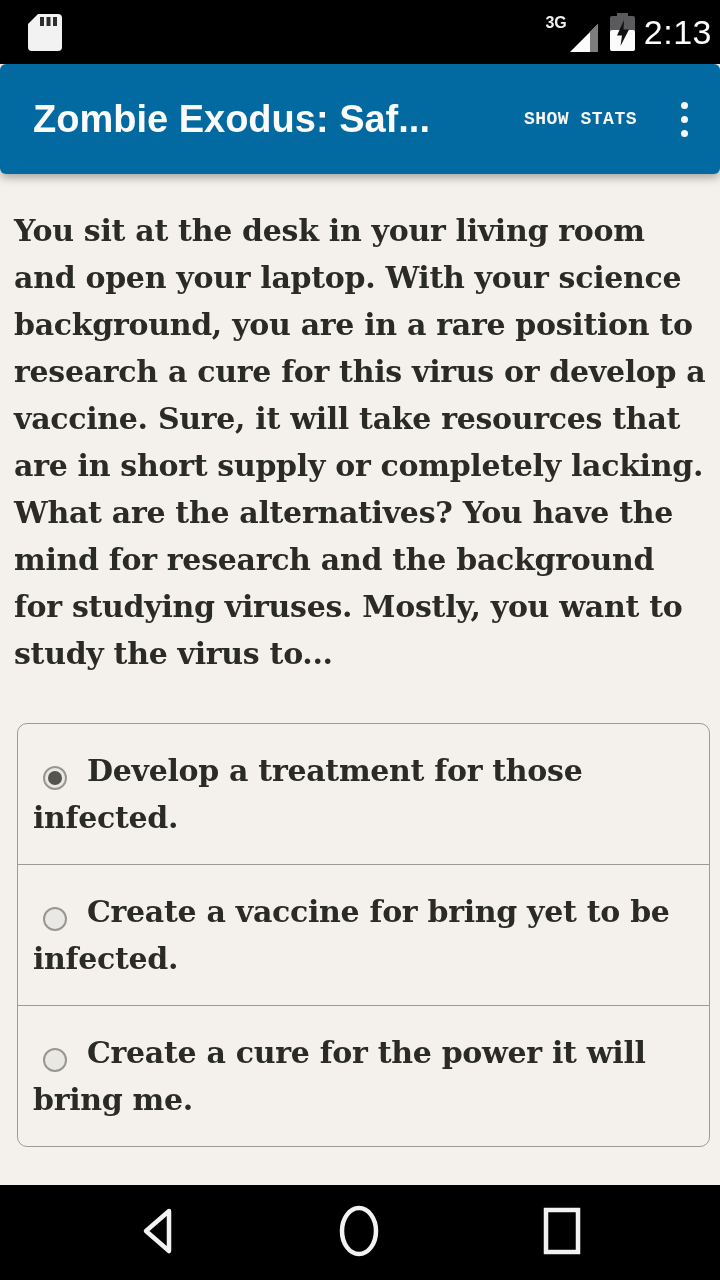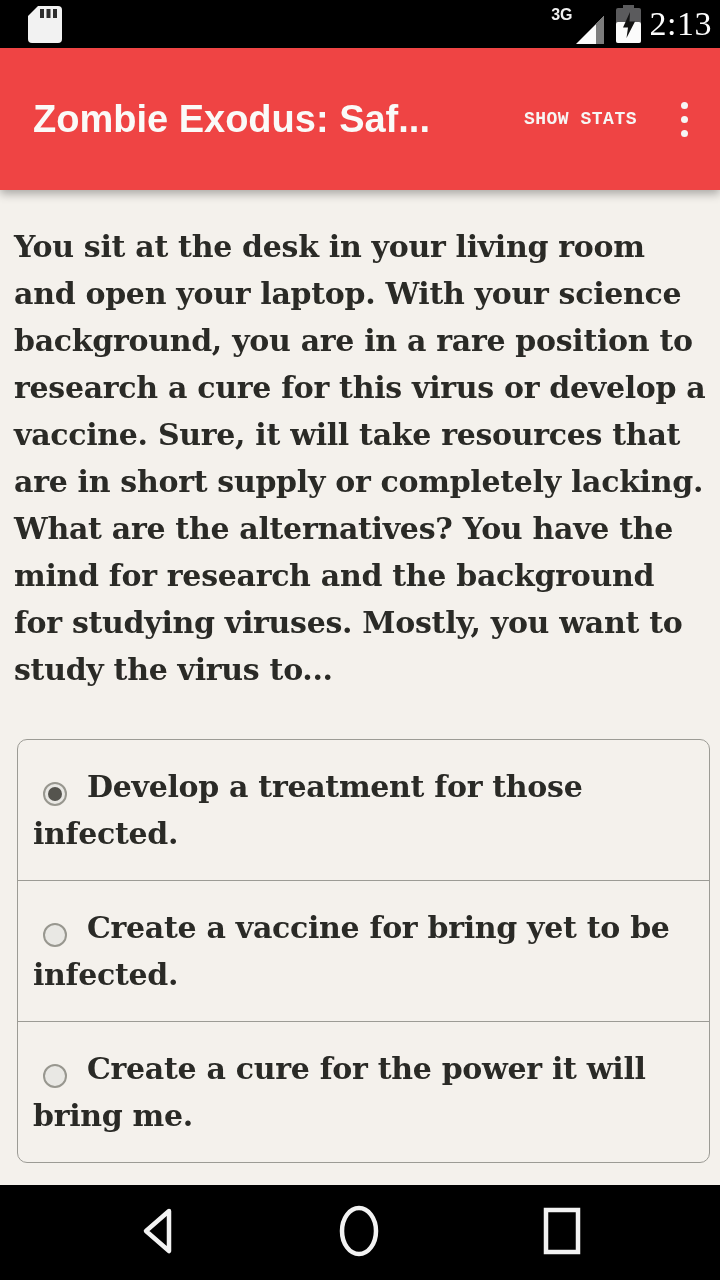--- a/index.html
+++ b/index.html
@@ -7,21 +7,21 @@
   body {
     font-family: "Liberation Sans", sans-serif;
     background: #f4f1ec;
     position: relative;
     overflow: hidden;
     width: 720px; height: 1280px;
   }
 
   
   .status-bar {
-    height: 48px;
+    height: 64px;
     background: #000;
     display: flex;
     align-items: center;
     padding: 0 8px 0 28px;
     color: #fff;
   }
   .status-spacer { flex: 1; }
   .sd-icon { display: block; }
   .net-group { display: flex; align-items: flex-start; margin-right: 12px; }
   .net-label {
@@ -30,33 +30,33 @@
     color: #f0f0f0;
     margin: 2px 1px 0 0;
     letter-spacing: 0;
   }
   .signal-icon { margin-top: 12px; display: block; }
   .battery-icon { display: block; margin-right: 9px; }
   .status-time {
     font-size: 34px;
     color: #fdfdfd;
     letter-spacing: 0.5px;
-    font-family: Liberation Serif, serif;
   }
 
   
   .app-bar {
-    height: 142px;
-    background: #ef4444;
+    height: 110px;
+    background: #0369a1;
     display: flex;
     align-items: center;
     padding: 0 28px 0 33px;
     box-shadow: 0 4px 9px rgba(0,0,0,0.30);
     position: relative;
     z-index: 2;
+    border-radius: 6px;
   }
   .app-title {
     flex: 1;
     font-size: 38px;
     font-weight: bold;
     color: #fafaf8;
     white-space: nowrap;
     overflow: hidden;
   }
   .stats-button {

